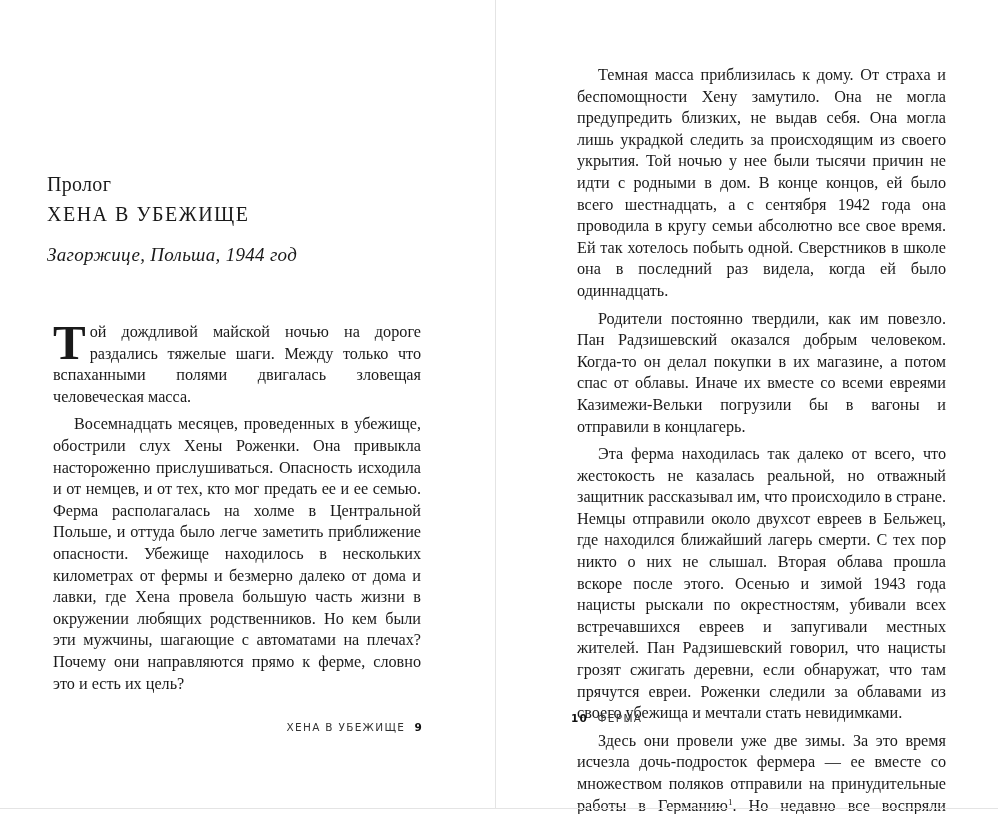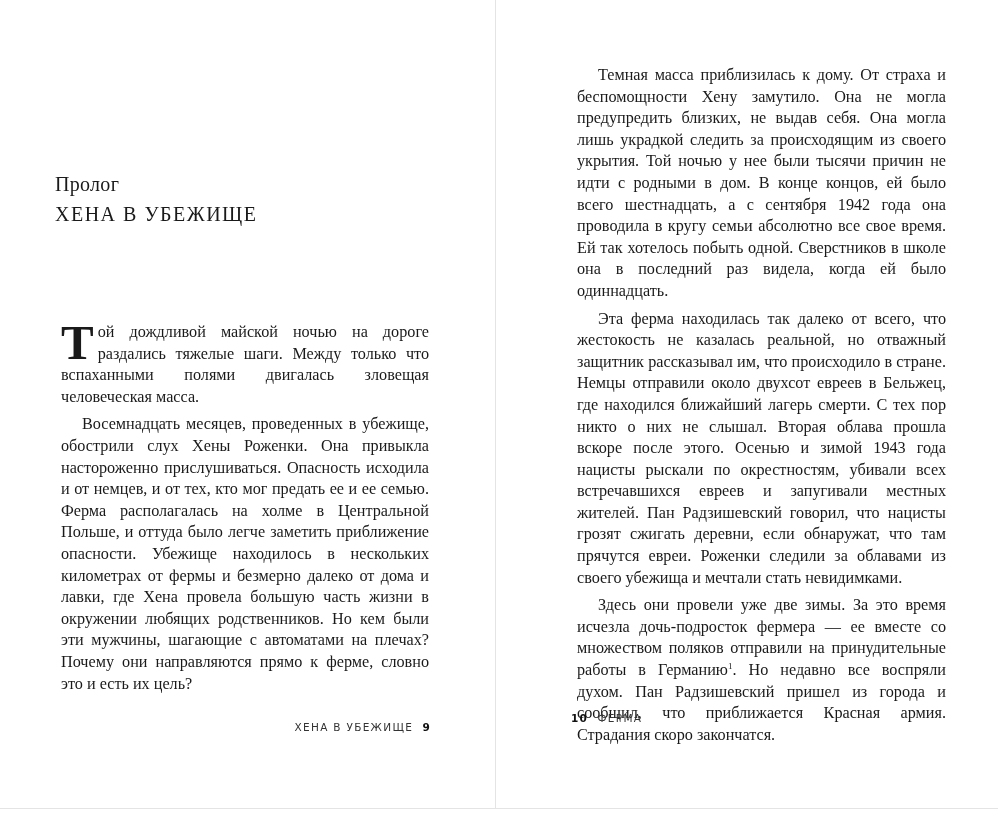--- a/index.html
+++ b/index.html
@@ -1,19 +1,19 @@
 <!DOCTYPE html>
 <html><head>
 <meta charset="utf-8">
 <style>
   html, body { margin:0; padding:0; }
   body { width:998px; height:814px; background:#ffffff; position:relative; overflow:hidden;
          font-family:"Liberation Serif","DejaVu Serif",serif; color:#1a1a1a; }
   .page { position:absolute; top:0; height:808px; background:#fff; }
-  .page-left { left:16px; width:495px; }
+  .page-left { left:8px; width:495px; }
   .page-right { left:496px; width:502px; }
   .gutter { position:absolute; left:495px; top:0; width:1px; height:808px; background:#e4e4e4; }
   .bottom-edge { position:absolute; left:0; top:808px; width:998px; height:1px; background:#e4e4e4; }
 
   .chapter-label { position:absolute; left:39px; top:173px; font-size:20px; letter-spacing:0.3px; }
   .chapter-title { position:absolute; left:39px; top:203px; font-size:20px; letter-spacing:1.5px; }
   .chapter-place { position:absolute; left:39px; top:244px; font-size:19px; font-style:italic; letter-spacing:0.3px; }
 
   .text { position:absolute; font-size:16.2px; line-height:21.6px; text-align:justify; }
   .text p { margin:6px; text-indent:21px; }
@@ -28,36 +28,38 @@
   .running-left { right:80px; top:721px; }
   .running-right { left:571px; top:712px; }
   .pnum { font-weight:bold; color:#111; }
 </style>
 </head>
 <body>
 
 <div class="page page-left">
   <div class="chapter-label">Пролог</div>
   <div class="chapter-title">ХЕНА В УБЕЖИЩЕ</div>
+  <div class="chapter-place">Загоржице, Польша, 1944 год</div>
 
   <div class="text left-text">
     <p class="noindent"><span class="dropcap">Т</span><span>ой дождливой майской ночью на дороге раздались тяжелые шаги. Между только что вспаханными полями двигалась зловещая человеческая масса.</span></p>
     <p>Восемнадцать месяцев, проведенных в убежище, обострили слух Хены Роженки. Она привыкла настороженно прислушиваться. Опасность исходила и от немцев, и от тех, кто мог предать ее и ее семью. Ферма располагалась на холме в Центральной Польше, и оттуда было легче заметить приближение опасности. Убежище находилось в нескольких километрах от фермы и безмерно далеко от дома и лавки, где Хена провела большую часть жизни в окружении любящих родственников. Но кем были эти мужчины, шагающие с автоматами на плечах? Почему они направляются прямо к ферме, словно это и есть их цель?</p>
   </div>
 
   <div class="running running-left">
     <span>ХЕНА В УБЕЖИЩЕ</span>&nbsp;&nbsp;<span class="pnum">9</span>
   </div>
 </div>
 
 <div class="gutter"></div>
 
 <div class="page page-right"></div>
 <div class="text right-text">
   <p>Темная масса приблизилась к дому. От страха и беспомощности Хену замутило. Она не могла предупредить близких, не выдав себя. Она могла лишь украдкой следить за происходящим из своего укрытия. Той ночью у нее были тысячи причин не идти с родными в дом. В конце концов, ей было всего шестнадцать, а с сентября 1942 года она проводила в кругу семьи абсолютно все свое время. Ей так хотелось побыть одной. Сверстников в школе она в последний раз видела, когда ей было одиннадцать.</p>
+  <p>Родители постоянно твердили, как им повезло. Пан Радзишевский оказался добрым человеком. Когда-то он делал покупки в их магазине, а потом спас от облавы. Иначе их вместе со всеми евреями Казимежи-Вельки погрузили бы в вагоны и отправили в концлагерь.</p>
   <p>Эта ферма находилась так далеко от всего, что жестокость не казалась реальной, но отважный защитник рассказывал им, что происходило в стране. Немцы отправили около двухсот евреев в Бельжец, где находился ближайший лагерь смерти. С тех пор никто о них не слышал. Вторая облава прошла вскоре после этого. Осенью и зимой 1943 года нацисты рыскали по окрестностям, убивали всех встречавшихся евреев и запугивали местных жителей. Пан Радзишевский говорил, что нацисты грозят сжигать деревни, если обнаружат, что там прячутся евреи. Роженки следили за облавами из своего убежища и мечтали стать невидимками.</p>
   <p><span>Здесь они провели уже две зимы. За это время исчезла дочь-подросток фермера — ее вместе со множеством поляков отправили на принудительные работы в Германию</span><sup class="fn">1</sup><span>. Но недавно все воспряли духом. Пан Радзишевский пришел из города и сообщил, что приближается Красная армия. Страдания скоро закончатся.</span></p>
 </div>
 
 <div class="running running-right">
   <span class="pnum">10</span>&nbsp;&nbsp;<span>ФЕРМА</span>
 </div>
 
 <div class="bottom-edge"></div>
 

